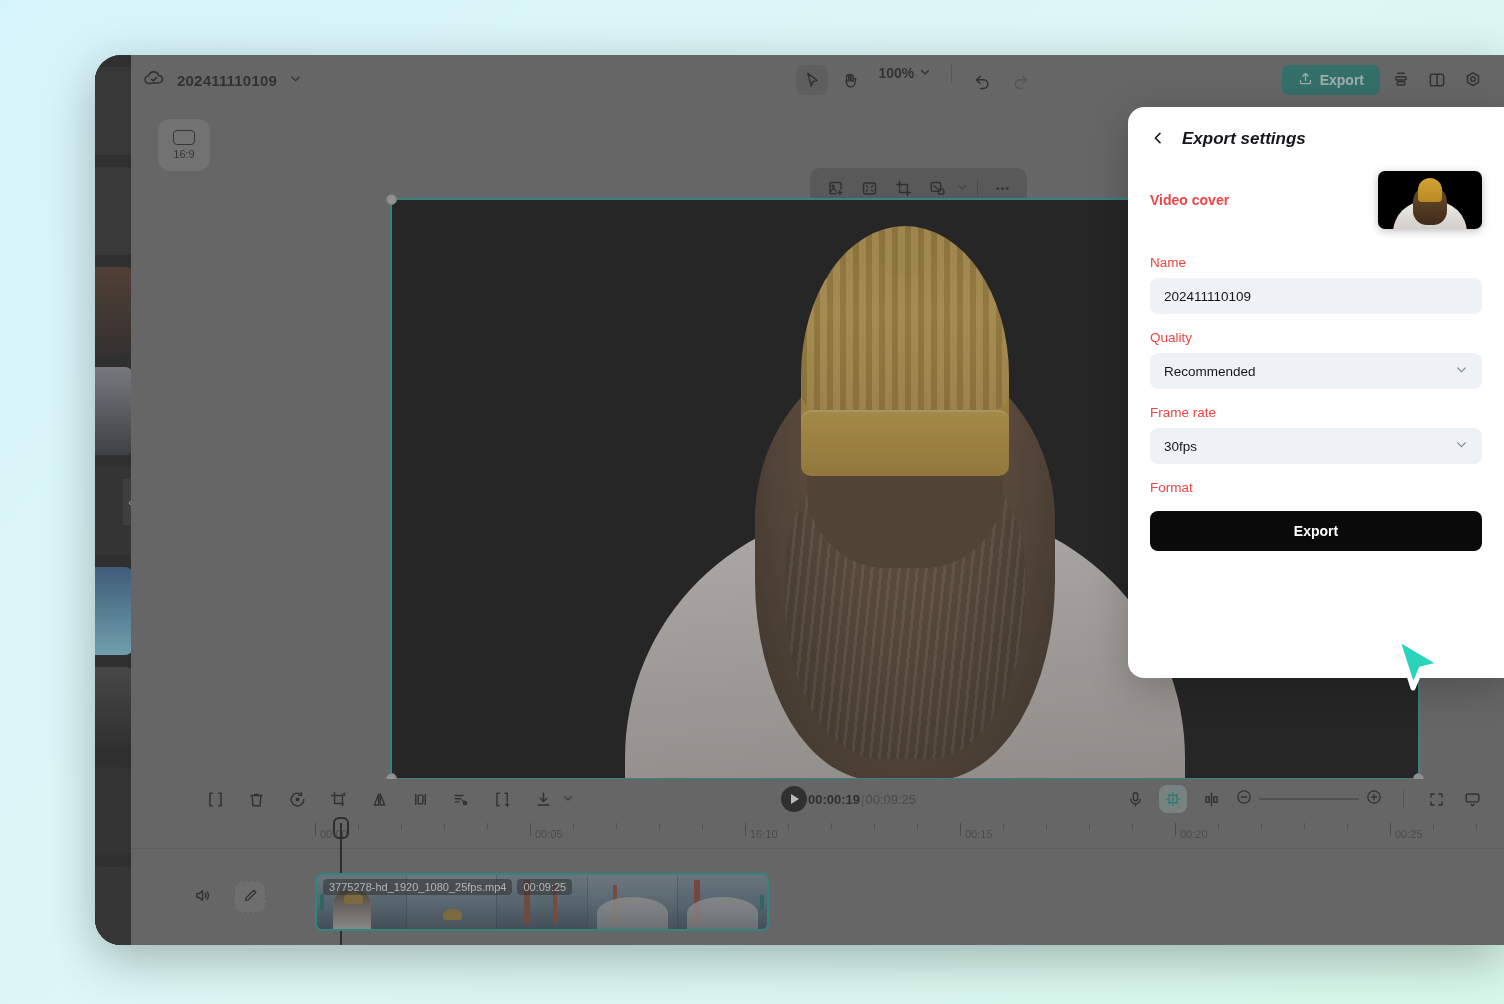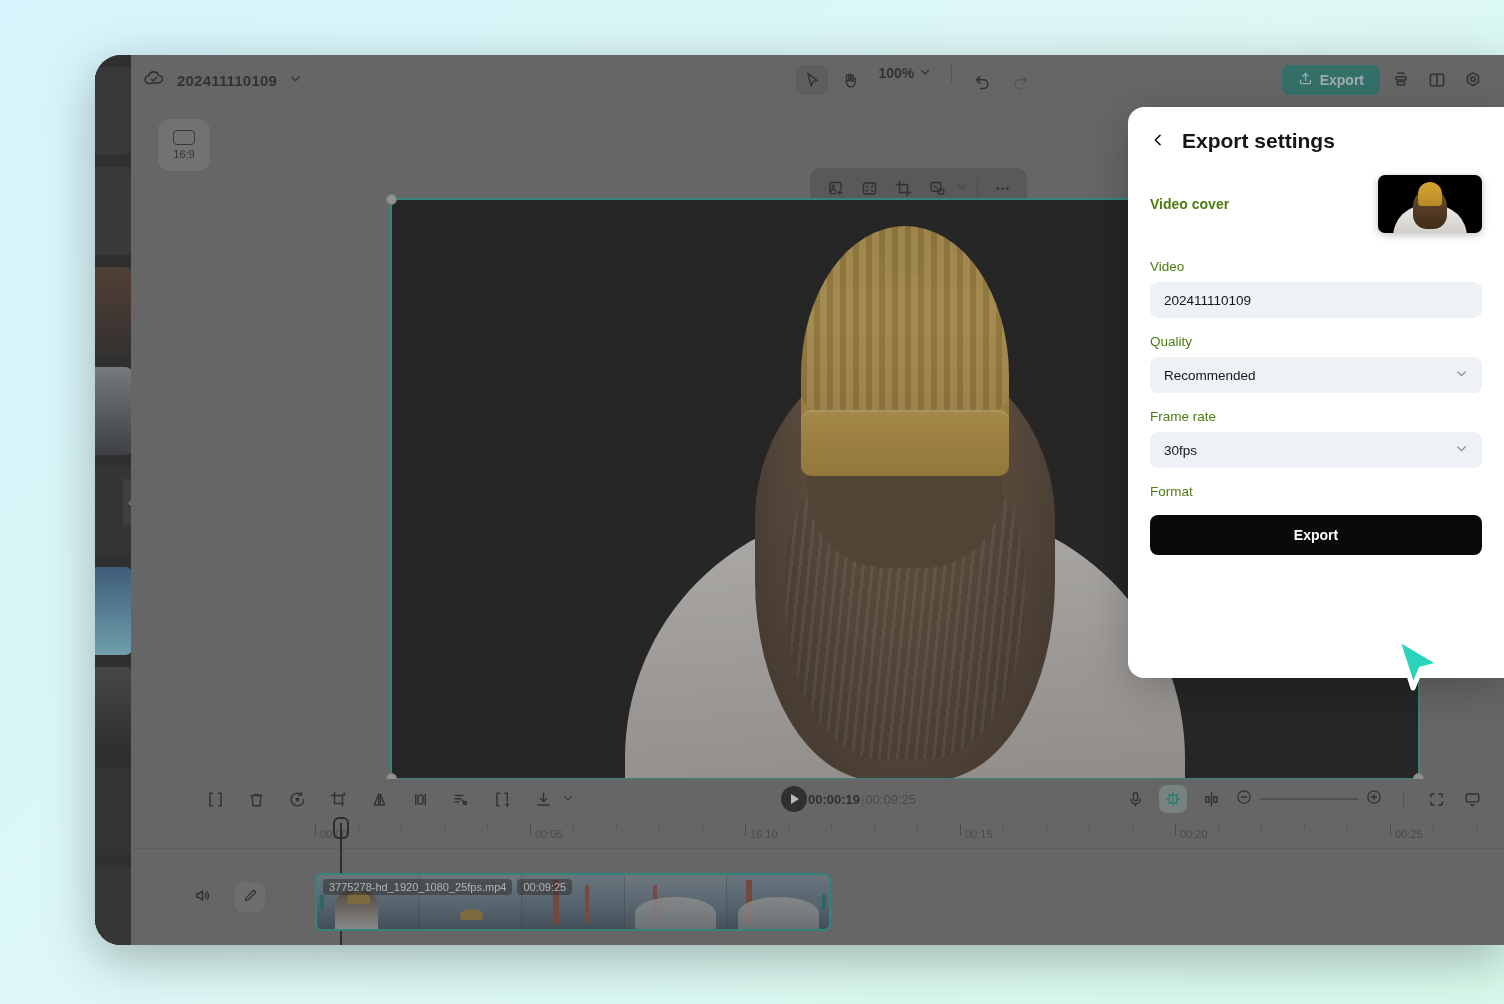--- a/index.html
+++ b/index.html
@@ -202,21 +202,21 @@
 
   .track-head { position: absolute; left: 0; top: 62px; display:flex; align-items:center; gap: 22px; padding-left: 62px; }
   .spk-icon { color:#141414; }
   .edit-chip {
     width: 32px; height: 32px; border-radius: 9px;
     background: rgba(255,255,255,.10); border: 1px dashed rgba(0,0,0,.20);
     display:flex; align-items:center; justify-content:center; color:#141414;
   }
 
   .clip {
-    position: absolute; left: 184px; top: 54px; width: 516px; height: 58px;
+    position: absolute; left: 184px; top: 54px; width: 454px; height: 58px;
     border: 2px solid #15a49a; border-radius: 7px; overflow: hidden;
     background: #8b5cf6;
   }
   .clip-frames { position: absolute; inset: 0; display: flex; }
   .frame { flex: 1; position: relative; overflow: hidden; }
   .frame + .frame { border-left: 1px solid rgba(0,0,0,.25); }
   .fr-a { background: linear-gradient(180deg,#9fb6c4 0%,#6f8ea3 55%,#41586b 100%); }
   .fr-b { background: linear-gradient(180deg,#a9bdc9 0%,#7a96aa 50%,#4a6072 100%); }
   .fr-bridge { position:absolute; left:30%; top:10%; width:6px; height:80%; background:#b8482c; }
   .fr-bridge2 { position:absolute; left:62%; top:18%; width:4px; height:70%; background:#c0502f; }
@@ -248,24 +248,24 @@
   .export-panel {
     position: absolute; left: 1128px; top: 107px;
     width: 376px; height: 571px;
     background: #fff;
     border-radius: 16px 0 0 16px;
     box-shadow: 0 10px 40px rgba(0,0,0,.22);
     padding: 22px 22px 0 22px;
   }
   .panel-head { display: flex; align-items: center; gap: 16px; margin-bottom: 22px; }
   .back-chev { font-size: 19px; color: #14161a; line-height: 1; }
-  .panel-title { font-size: 21px; font-weight: bold; color: #14161a; }
+  .panel-title { font-size: 17px; font-weight: bold; color: #14161a; font-style: italic; }
 
   .cover-row { display: flex; align-items: center; justify-content: space-between; margin-bottom: 26px; }
-  .field-label { font-size: 13.5px; color: #4d7c0f; }
+  .field-label { font-size: 13.5px; color: #ef4444; }
   .field-label.bold { font-weight: bold; font-size: 14px; }
   .cover-thumb {
     width: 104px; height: 58px; border-radius: 7px; overflow: hidden;
     background: #000; position: relative;
     box-shadow: 0 2px 8px rgba(0,0,0,.25);
   }
   .ct-torso { position:absolute; left:50%; transform:translateX(-50%); bottom:-4px; width:74px; height:32px;
               background: linear-gradient(180deg,#ececea,#cfcac5); border-radius: 36px 36px 0 0; }
   .ct-hair { position:absolute; left:50%; transform:translateX(-50%); bottom:4px; width:34px; height:40px;
              background: linear-gradient(180deg,#6e4f31,#3e2b19); border-radius: 17px 17px 14px 14px; }
@@ -704,21 +704,21 @@
   <div class="cover-row">
     <span class="field-label bold">Video cover</span>
     <span class="cover-thumb">
       <span class="ct-torso"></span>
         <span class="ct-hair"></span>
         <span class="ct-hat"></span>
     </span>
   </div>
 
   <div class="field-group">
-    <span class="field-label">Video</span>
+    <span class="field-label">Name</span>
     <div class="field-box">
       <span>202411110109</span>
     </div>
   </div>
 
 
   <div class="field-group">
     <span class="field-label">Quality</span>
     <div class="field-box">
       <span>Recommended</span>

